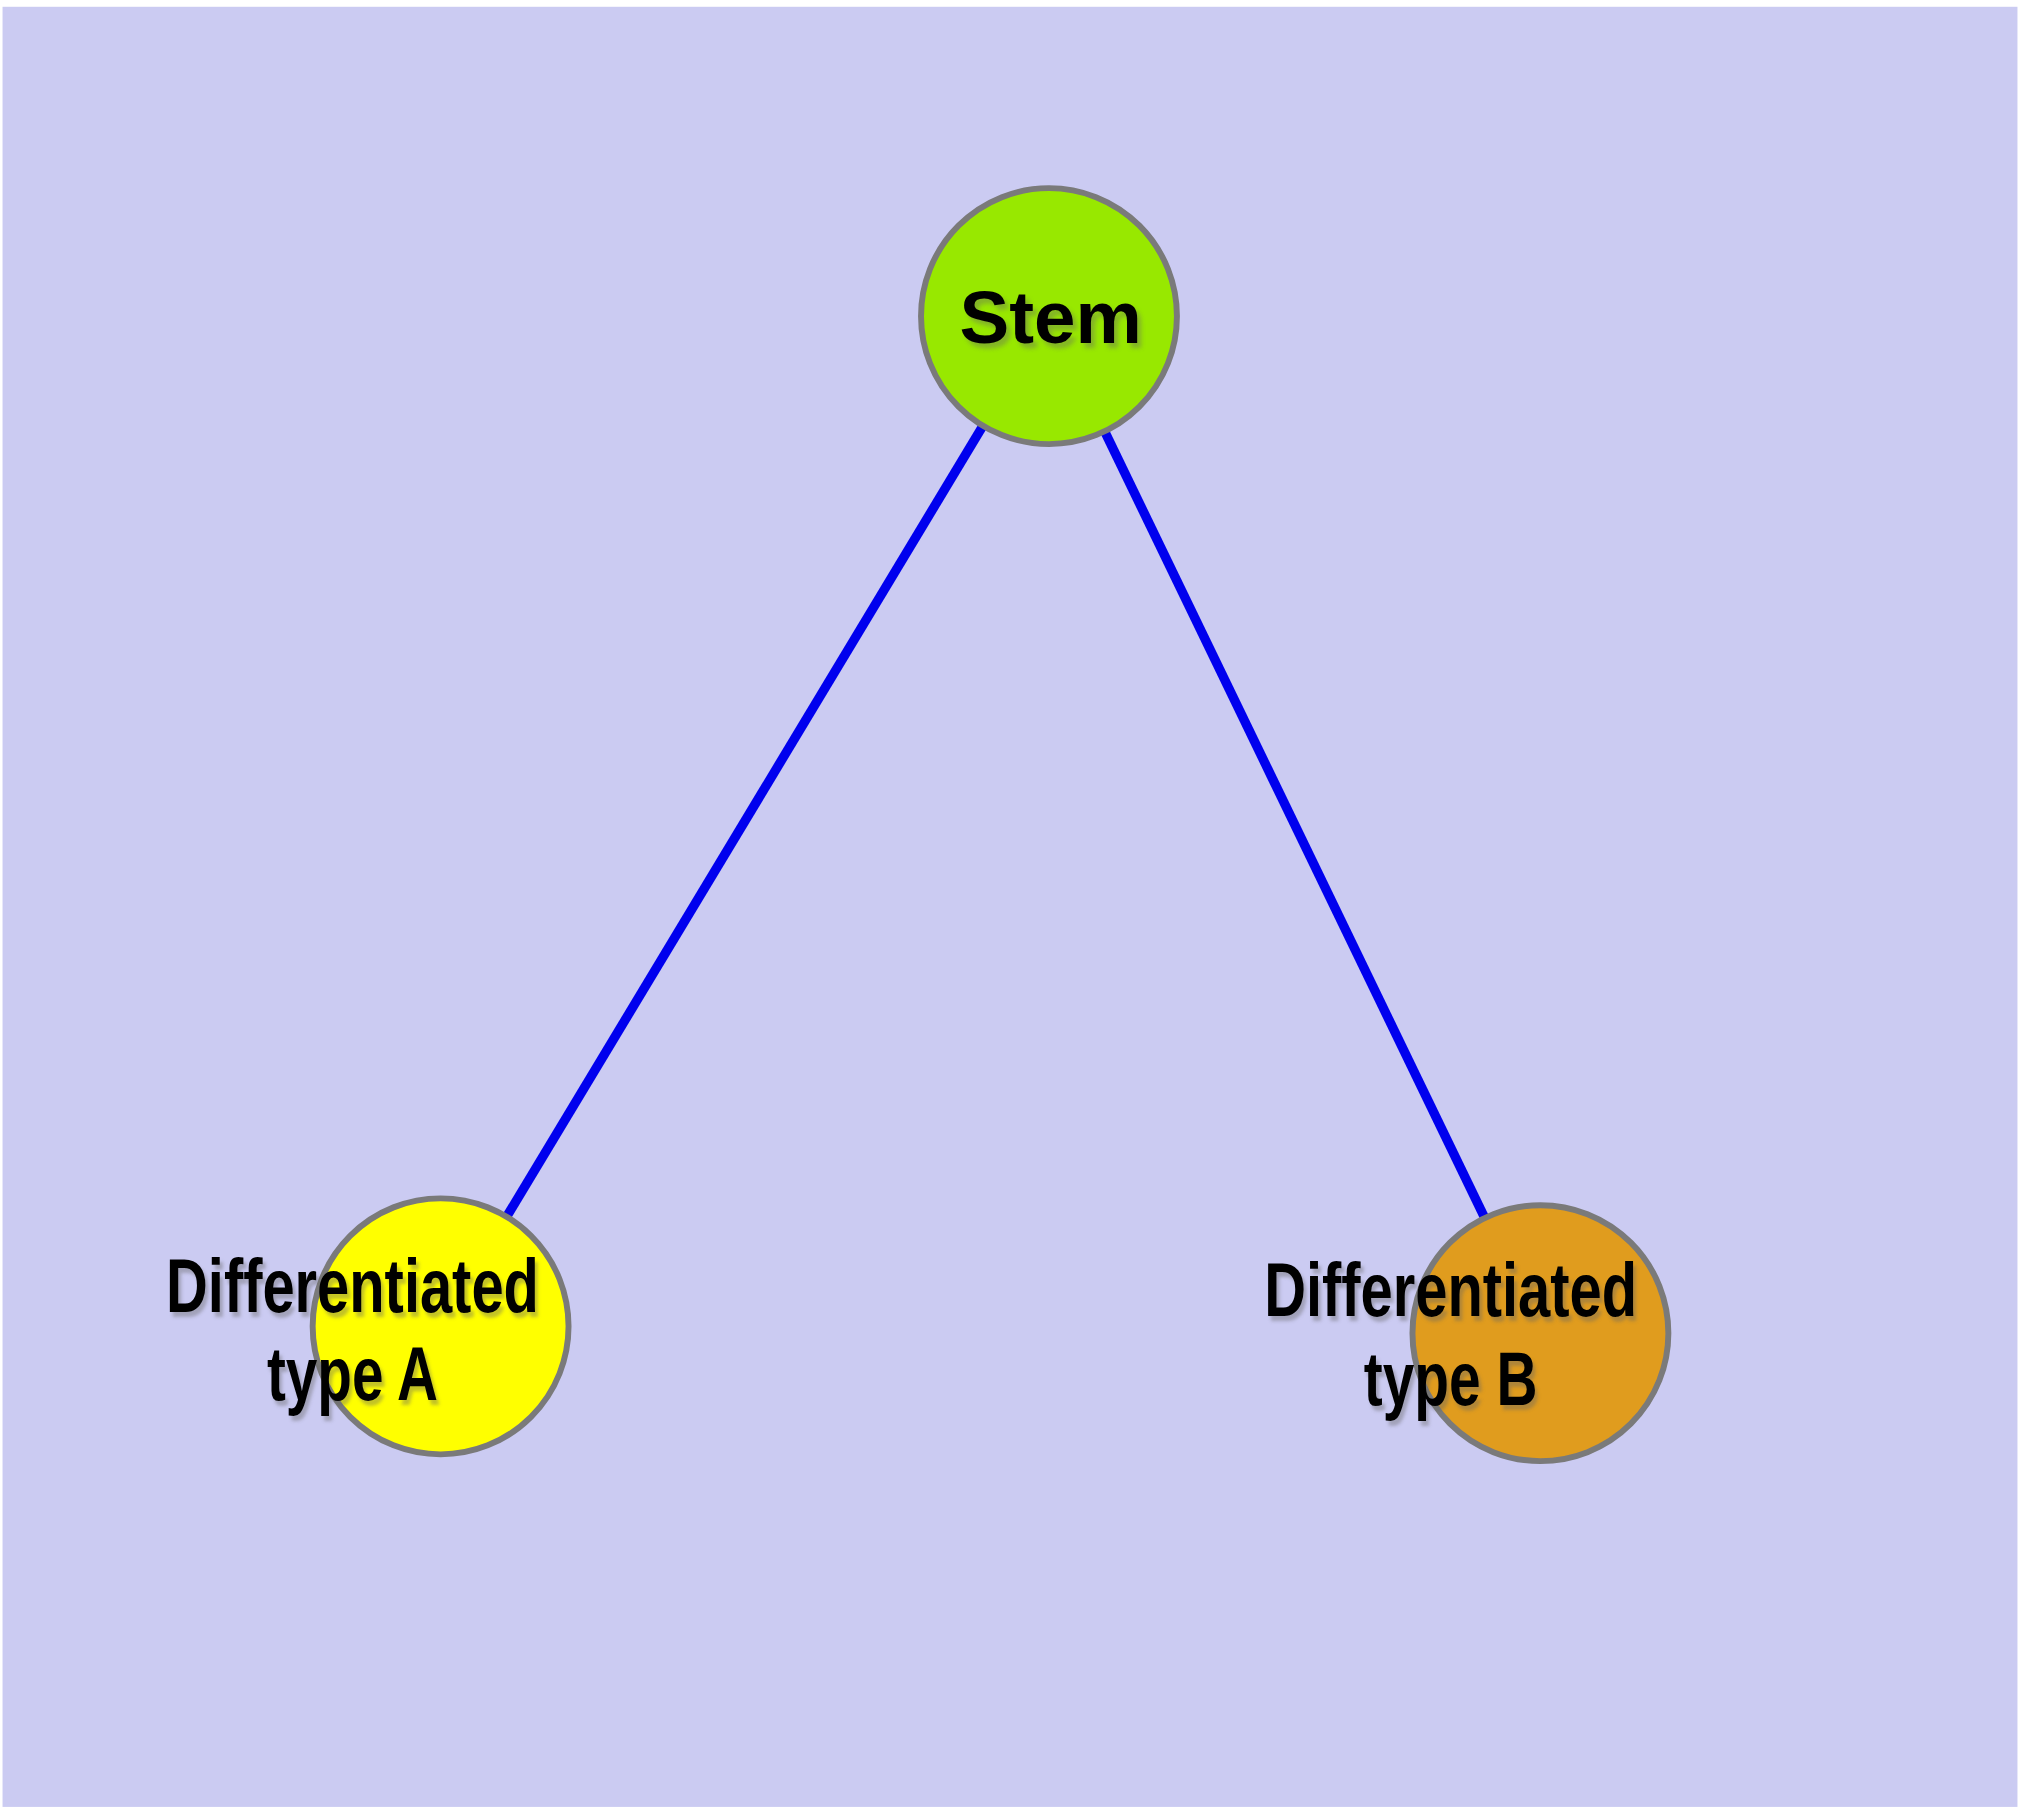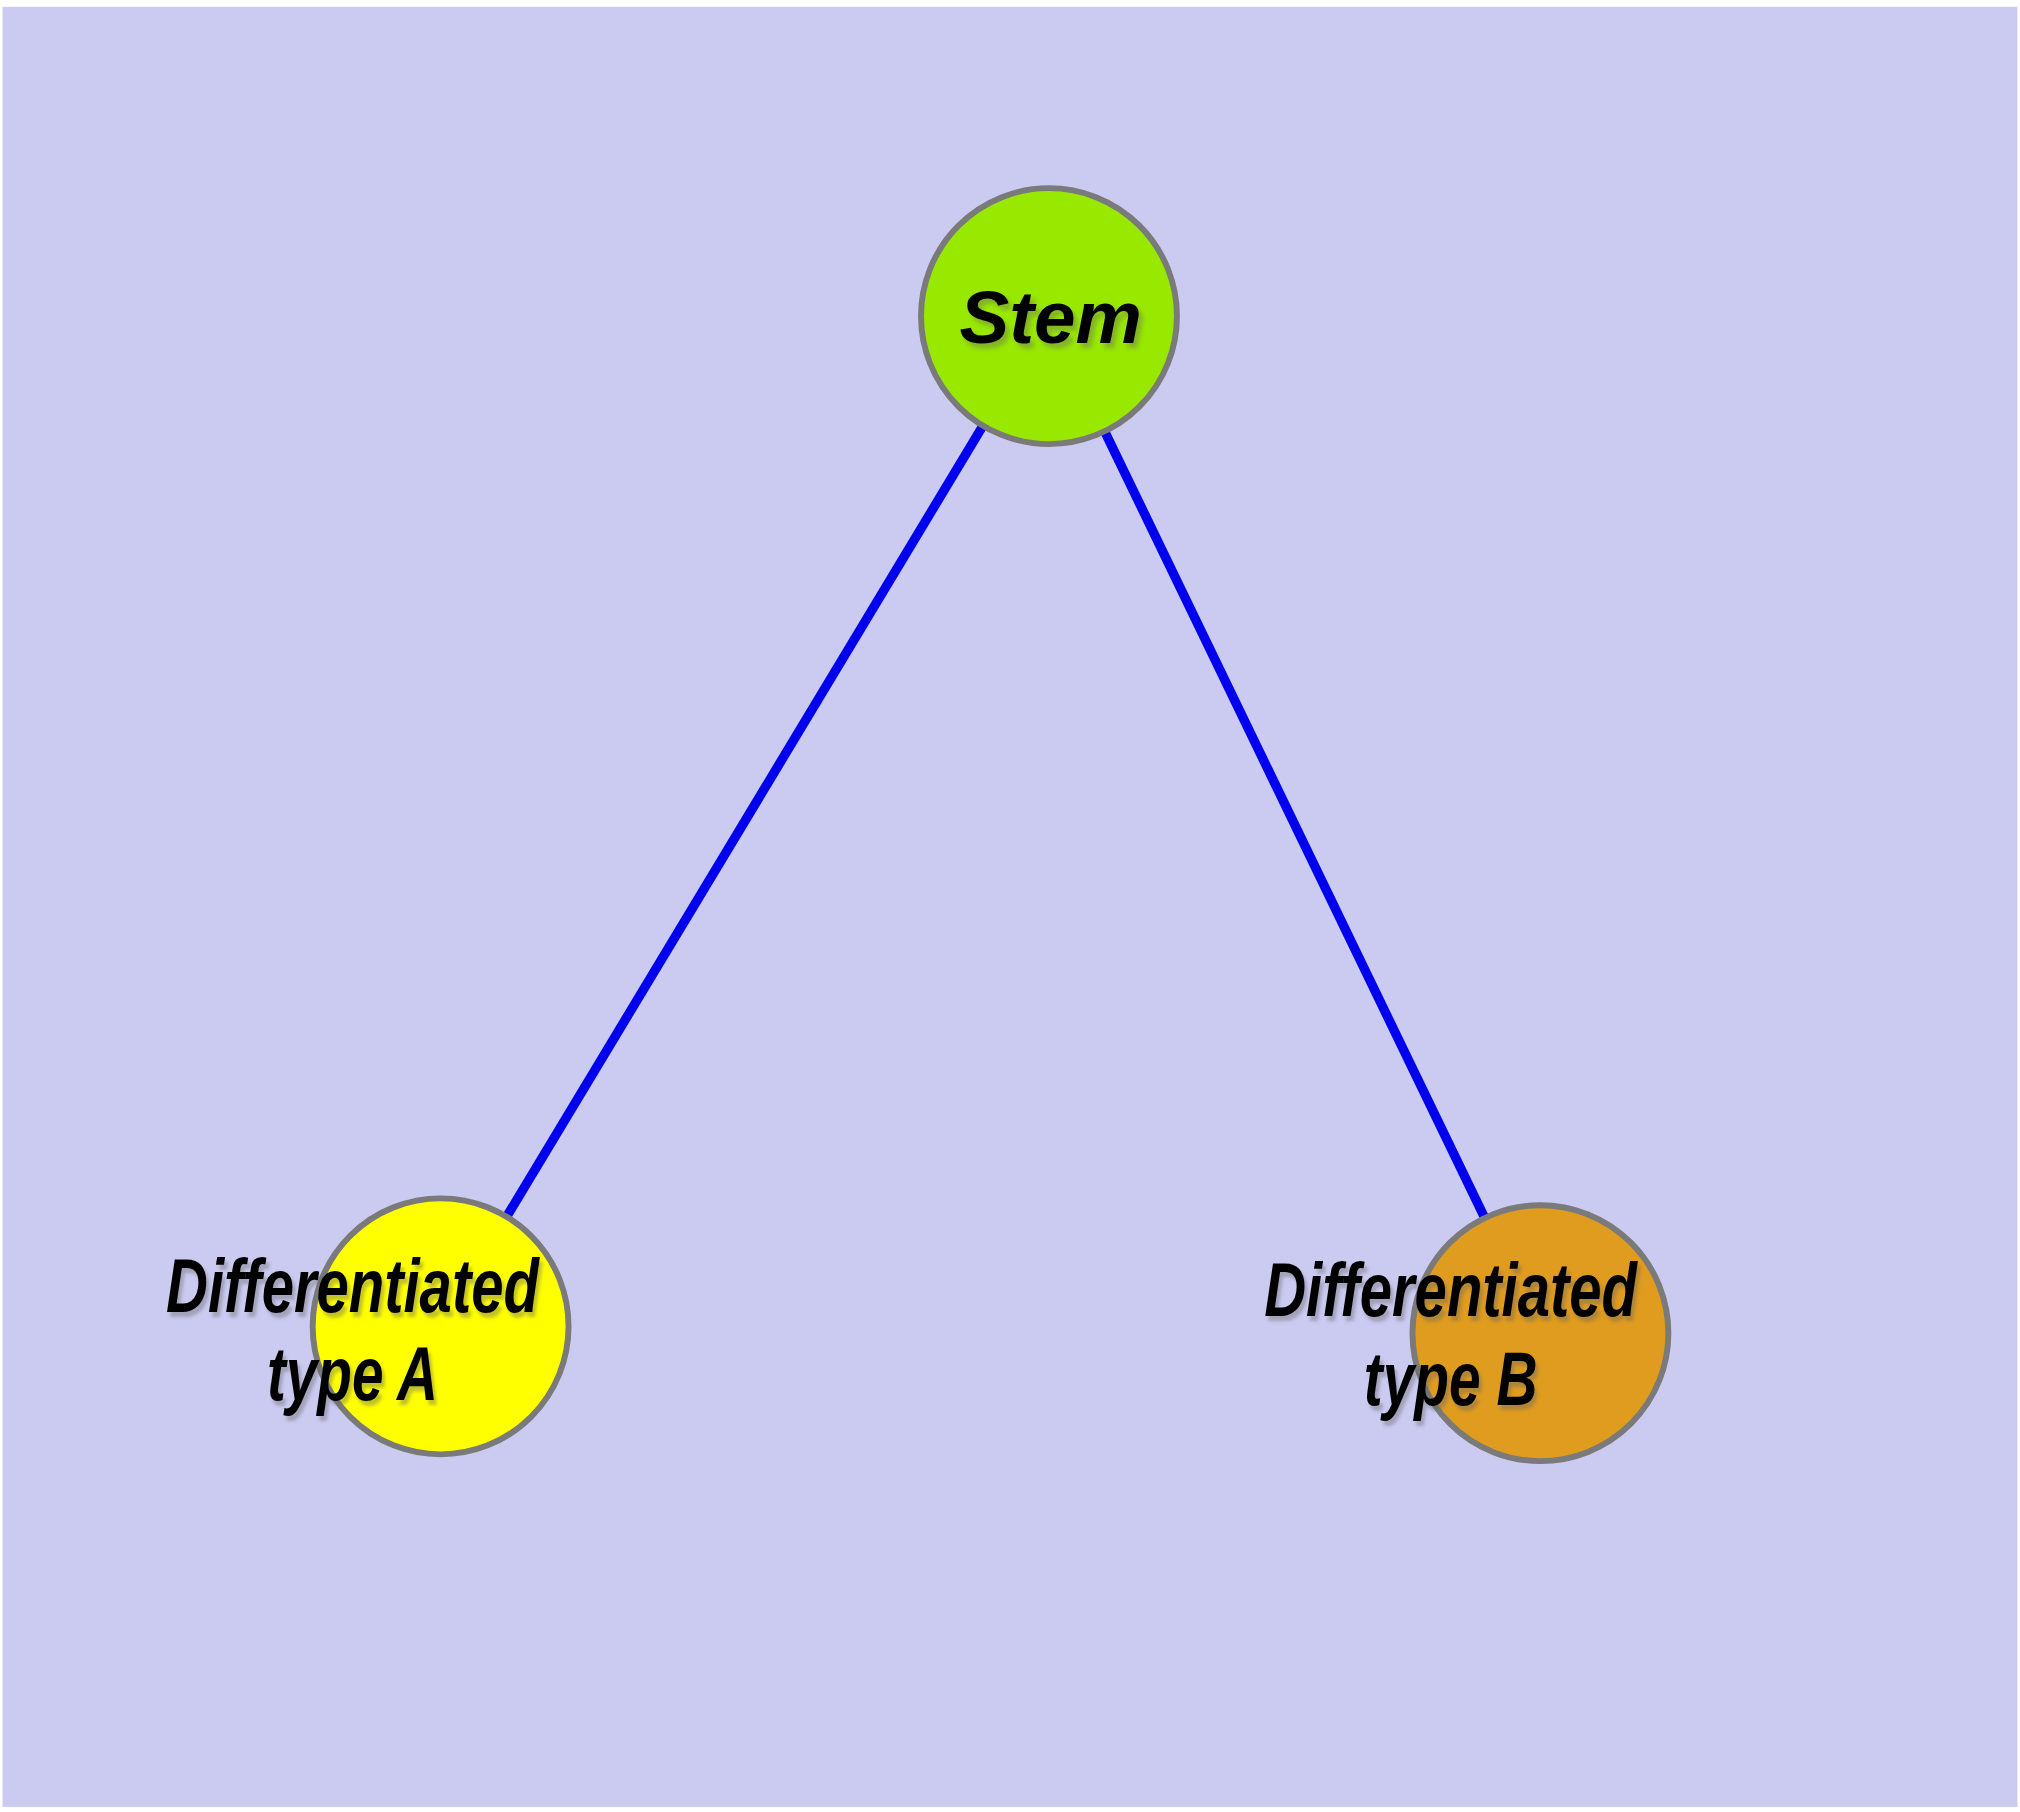--- a/index.html
+++ b/index.html
@@ -6,21 +6,20 @@
     margin: 0;
     padding: 0;
     background: #ffffff;
     width: 100%;
     height: 100%;
     overflow: hidden;
   }
   .page {
     width: 100vw;
     height: 100vh;
-    font-style: italic;
   }
   svg.diagram {
     display: block;
     width: 100%;
     height: 100%;
     font-family: "Liberation Sans", "DejaVu Sans", sans-serif;
   }
   .edge {
     stroke-width: 11;
     stroke-linecap: butt;

